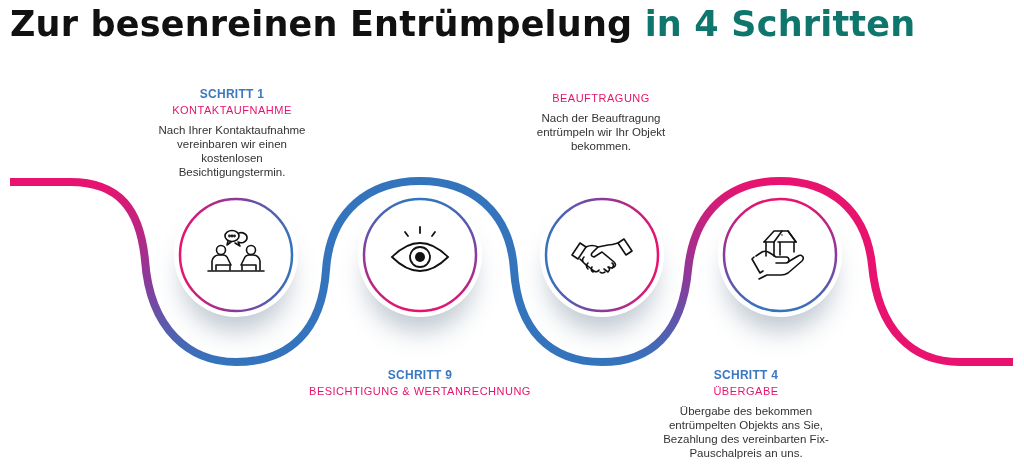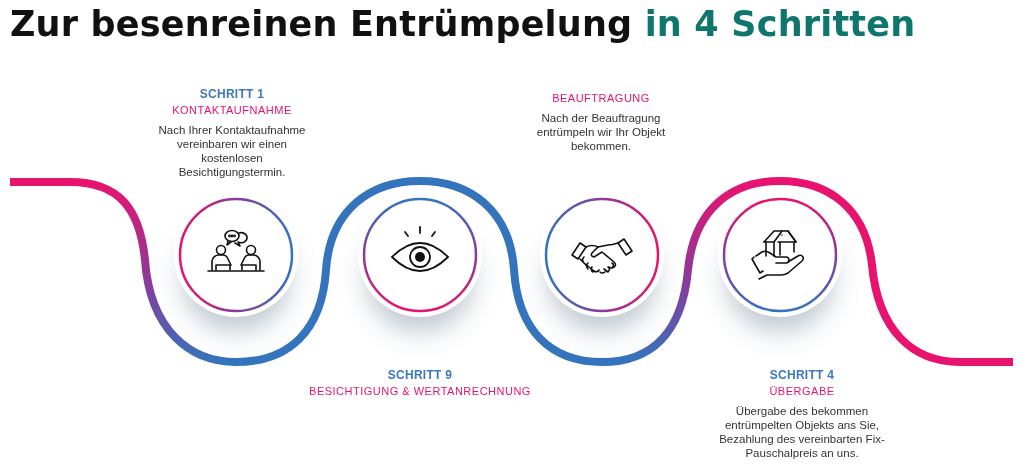--- a/index.html
+++ b/index.html
@@ -133,20 +133,20 @@
 <div class="step" style="left:471px; top:89px;">
   <div class="head">BEAUFTRAGUNG</div>
   <div class="desc">Nach der Beauftragung
 entrümpeln wir Ihr Objekt
 bekommen.</div>
 </div>
 <div class="step" style="left:240px; top:368px; width:360px;">
   <div class="num">SCHRITT 9</div>
   <div class="head">BESICHTIGUNG &amp; WERTANRECHNUNG</div>
 </div>
-<div class="step" style="left:672px; top:368px;">
+<div class="step" style="left:616px; top:368px;">
   <div class="num">SCHRITT 4</div>
   <div class="head">ÜBERGABE</div>
   <div class="desc">Übergabe des bekommen
 entrümpelten Objekts ans Sie,
 Bezahlung des vereinbarten Fix-
 Pauschalpreis an uns.</div>
 </div>
 
 </body></html>

